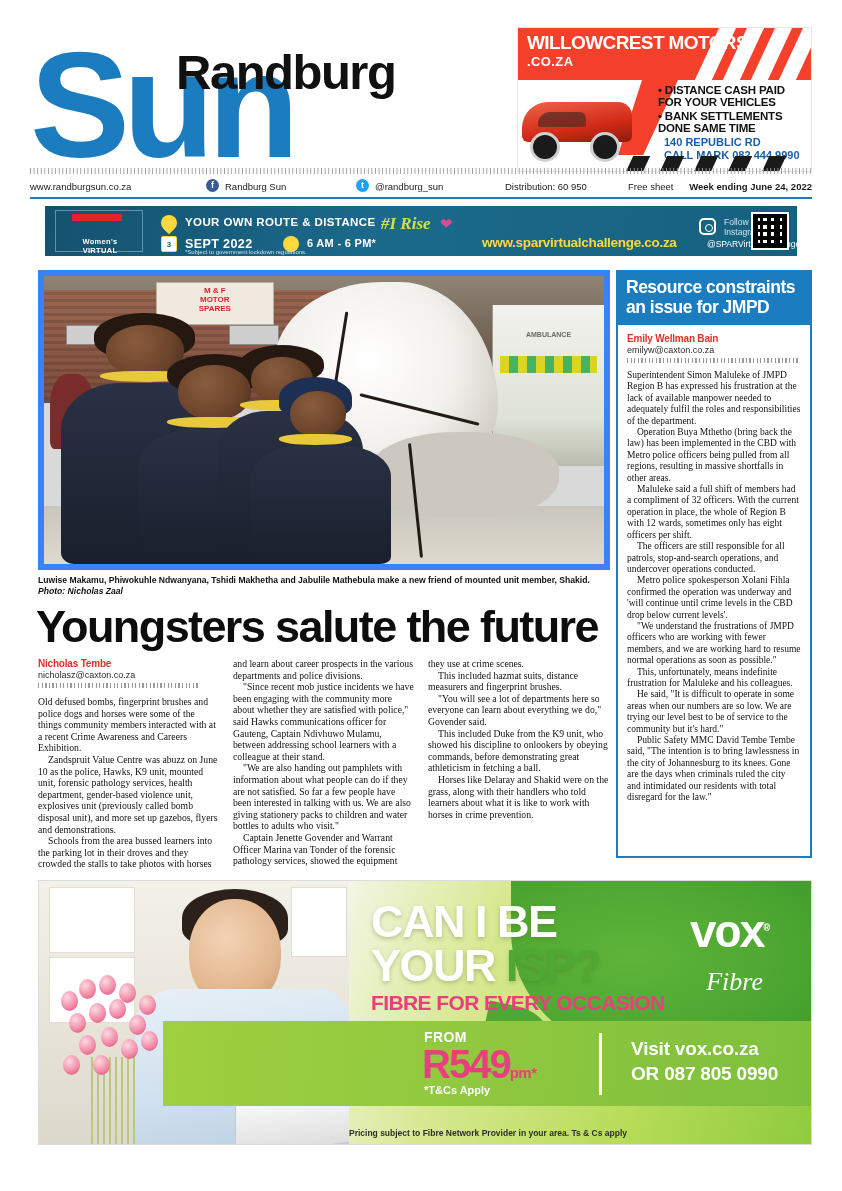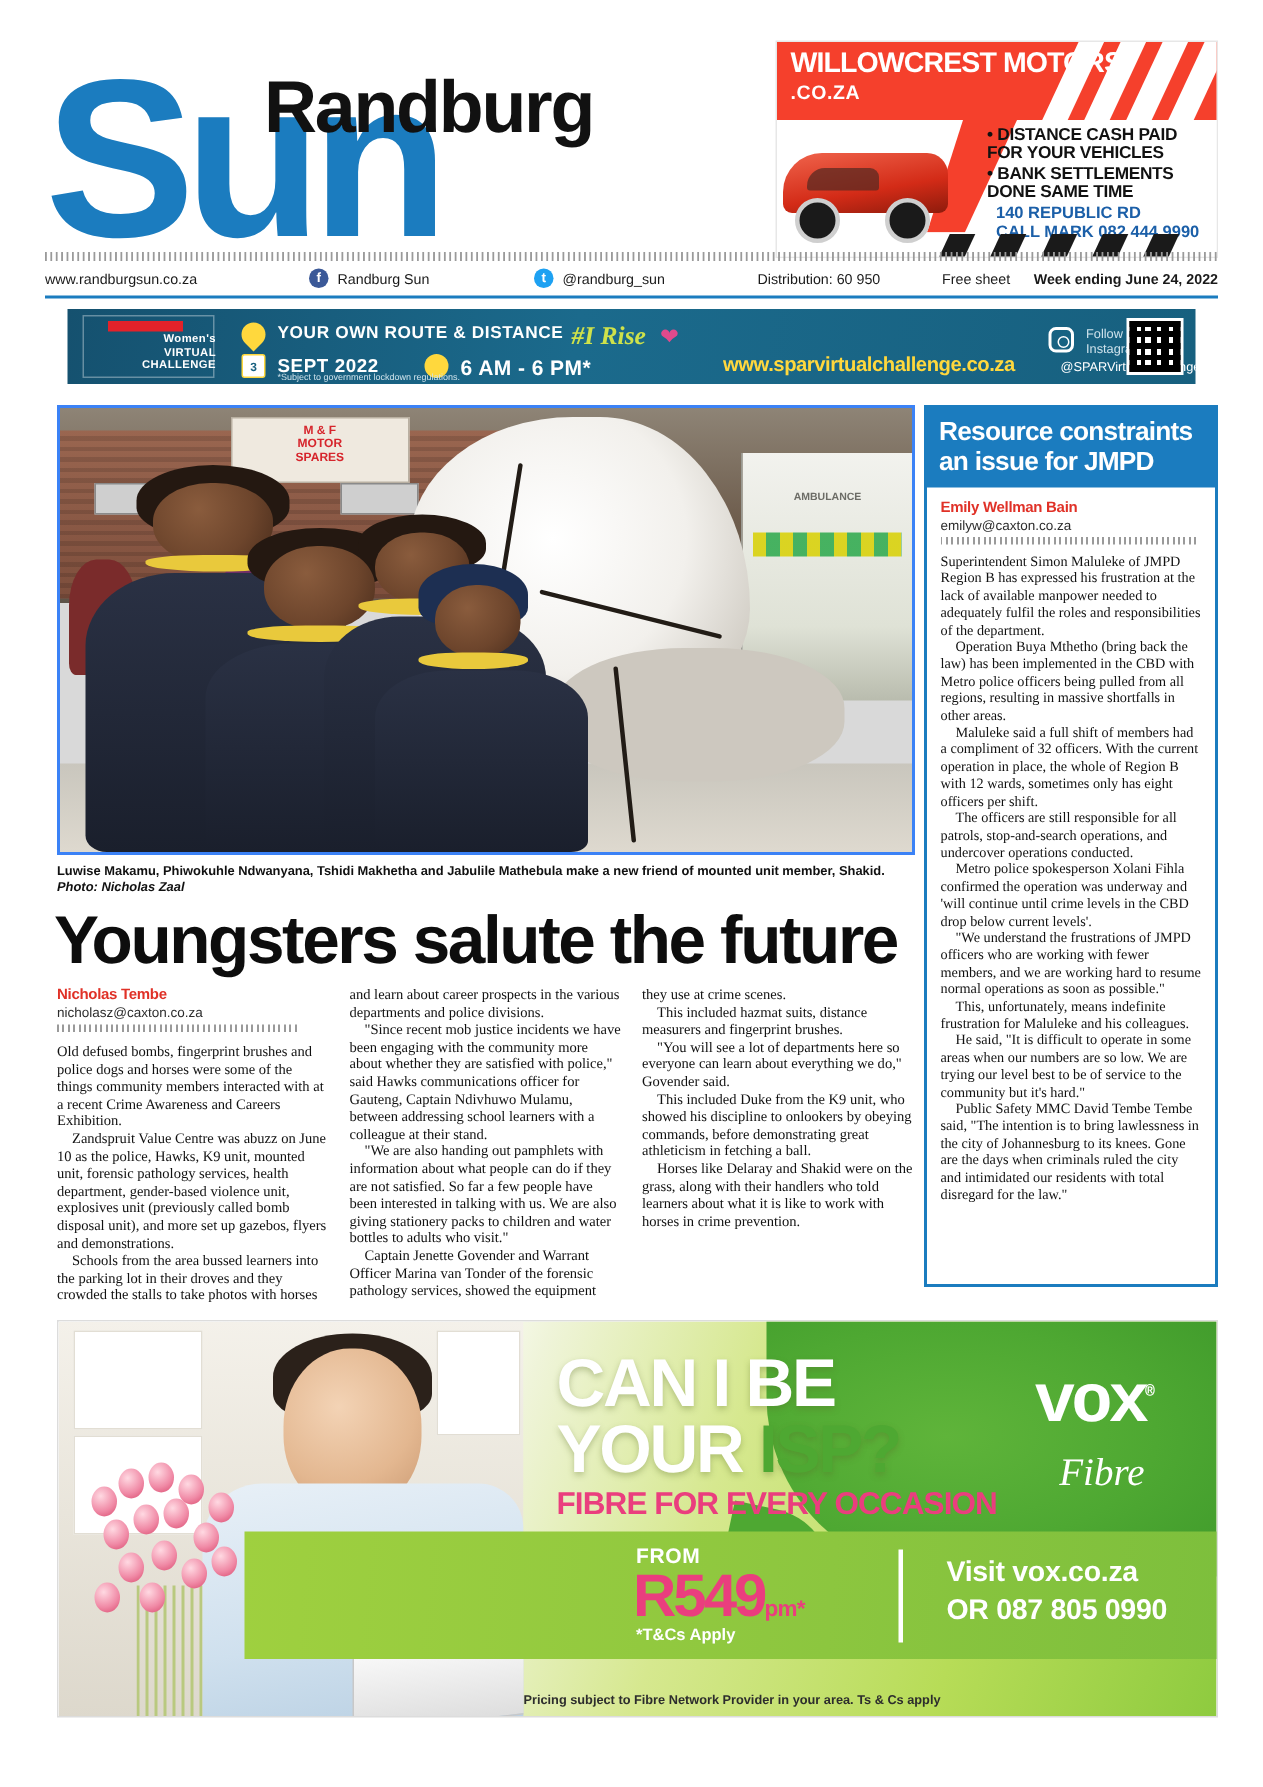--- a/index.html
+++ b/index.html
@@ -76,34 +76,34 @@
   .blue-rule { position:absolute; left:30px; top:197px; width:782px; height:2px; background:#1b7cbf; }
 
   
   .spar { position:absolute; left:45px; top:206px; width:752px; height:50px;
           background:linear-gradient(100deg,#15516f 0%,#1b6a8c 45%,#17607f 100%);
           overflow:hidden; }
   .spar-logo { position:absolute; left:10px; top:4px; width:88px; height:42px;
      border:1px solid rgba(255,255,255,.35); }
   .spar-logo .sp-red { position:absolute; left:16px; top:3px; width:50px; height:7px;
      background:#e3222a; }
-  .spar-logo .sp-t { position:absolute; left:0; top:11px; width:88px; text-align:right;
+  .spar-logo .sp-t { position:absolute; left:0; top:27px; width:88px; text-align:center;
      color:#fff; font-size:7.5px; font-weight:bold; line-height:8.5px; letter-spacing:0.3px; }
   .spar-ico { position:absolute; width:16px; height:16px; }
   .pin { left:116px; top:9px; border-radius:50% 50% 50% 0; transform:rotate(-45deg);
          background:#ffd83d; }
   .cal { left:116px; top:30px; background:#fff; border:1.5px solid #ffd83d; border-radius:2px; }
   .cal b { position:absolute; left:0; top:3px; width:100%; text-align:center; font-size:8px;
            color:#17607f; }
   .clock { left:238px; top:30px; border-radius:50%; background:#ffd83d; }
   .spar-t1 { position:absolute; left:140px; top:10px; color:#fff; font-size:11.5px;
              font-weight:bold; letter-spacing:0.4px; }
   .spar-t2 { position:absolute; left:140px; top:31px; color:#fff; font-size:12.5px;
              font-weight:bold; letter-spacing:0.4px; }
-  .spar-t3 { position:absolute; left:262px; top:31px; color:#fff; font-size:14px;
+  .spar-t3 { position:absolute; left:262px; top:31px; color:#fff; font-size:11px;
              font-weight:bold; letter-spacing:0.3px; }
   .spar-fine { position:absolute; left:140px; top:43px; color:#cfe3ec; font-size:6px; }
   .spar-rise { position:absolute; left:336px; top:8px; color:#cfe24a; font-size:17px;
                font-style:italic; font-weight:bold; font-family:"Liberation Serif", serif; }
   .spar-heart { position:absolute; left:395px; top:9px; color:#e04a8c; font-size:15px; }
   .spar-rise2 { position:absolute; left:326px; top:32px; color:#cfe24a; font-size:11px;
                 font-style:italic; font-family:"Liberation Serif", serif;margin-top:48px; }
   .spar-enter { position:absolute; left:437px; top:7px; color:#ffd83d; font-size:19px;
                 font-weight:bold; letter-spacing:-0.4px; }
   .spar-web { position:absolute; left:437px; top:29px; color:#ffd83d; font-size:13.5px;
@@ -118,21 +118,21 @@
   .qr { position:absolute; right:8px; top:6px; width:38px; height:38px; background:#fff;
         padding:2px; }
   .qr-in { width:100%; height:100%;
      background-image:
        linear-gradient(90deg,#000 0 14%,transparent 14% 22%,#000 22% 30%,transparent 30% 42%,#000 42% 54%,transparent 54% 62%,#000 62% 78%,transparent 78% 86%,#000 86% 100%),
        linear-gradient(0deg,#000 0 14%,transparent 14% 24%,#000 24% 34%,transparent 34% 46%,#000 46% 56%,transparent 56% 68%,#000 68% 80%,transparent 80% 88%,#000 88% 100%);
      background-blend-mode:multiply; }
 
   
   .photo { position:absolute; left:38px; top:270px; width:572px; height:300px;
-           border:2px solid #3b82f6; overflow:hidden; background:#d9d9d9; }
+           border:6px solid #3b82f6; overflow:hidden; background:#d9d9d9; }
   .ph-sky { position:absolute; left:0; top:0; width:100%; height:44%;
             background:linear-gradient(180deg,#8e8476 0%,#6e5d4d 58%,#5d5348 100%); }
   .ph-brick { position:absolute; left:0; top:5%; width:58%; height:38%;
             background:linear-gradient(180deg,#9a6650 0%,#7d4e3c 100%); }
   .ph-brick::after { content:""; position:absolute; inset:0;
             background:repeating-linear-gradient(0deg,rgba(0,0,0,.12) 0 3px,transparent 3px 7px); }
   .ph-win { position:absolute; background:#cfcfcf; border:1px solid #8a8a8a; }
   .ph-sign { position:absolute; left:20%; top:2%; width:21%; height:15%; background:#efe9df;
              border:1px solid #b9b0a2; }
   .ph-sign span { position:absolute; left:0; top:8%; width:100%; text-align:center;

